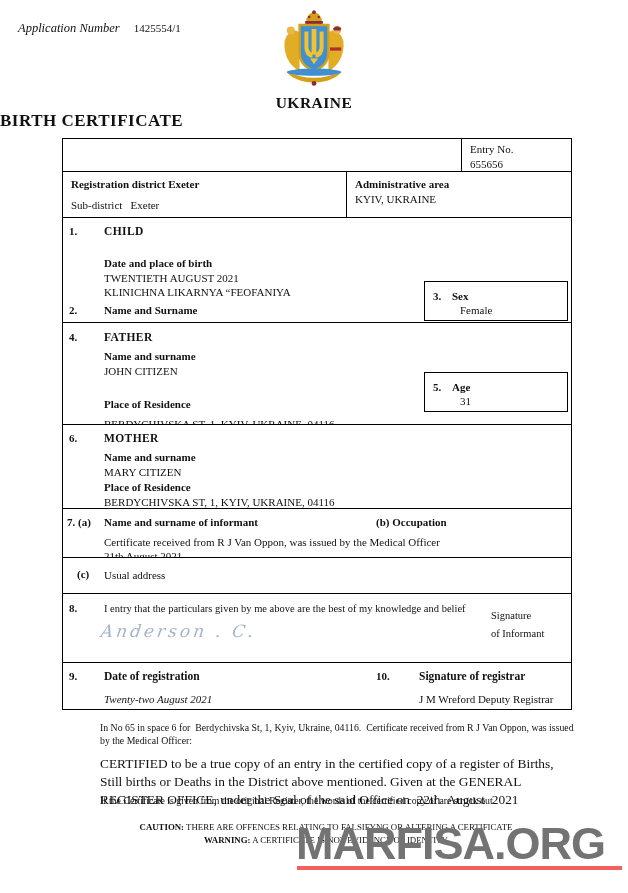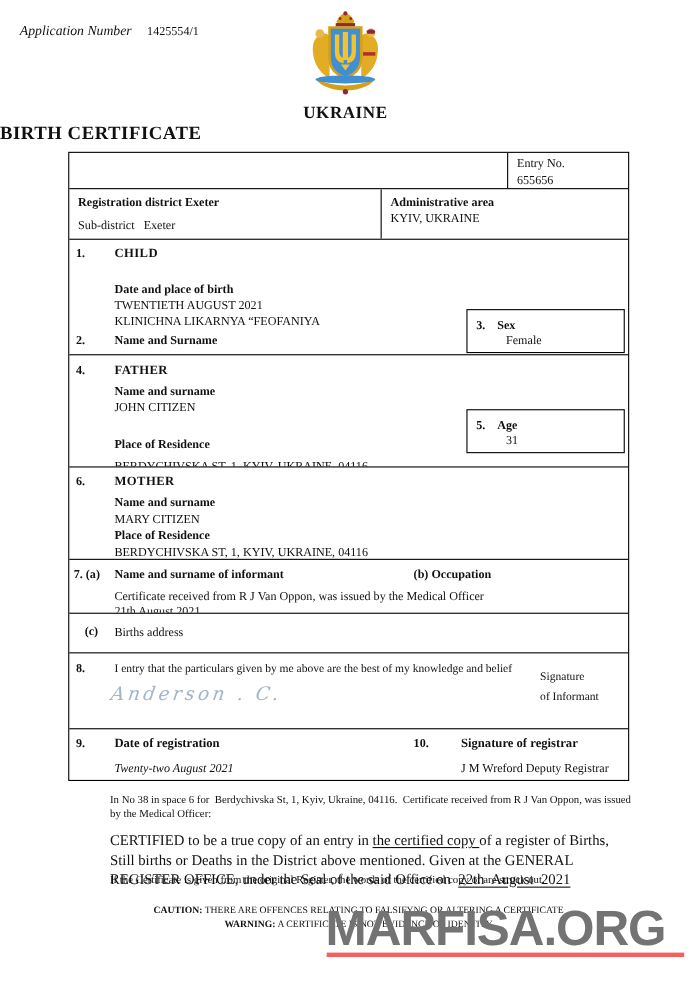--- a/index.html
+++ b/index.html
@@ -87,21 +87,21 @@
   .r-reg .v9 { position:absolute; left:41px; top:29px;font-style:italic; }
   .r-reg .n10 { position:absolute; left:313px; top:7px; }
   .r-reg .l10 { position:absolute; left:356px; top:6px; font-size:11.5px; }
   .r-reg .v10 { position:absolute; left:356px; top:29px; }
 
   
   .ref-text { left:100px; top:722px; width:478px; font-size:9.8px;
     line-height:1.3; }
   .certified { left:100px; top:755px; width:474px; font-size:13.4px;
     line-height:1.33; }
-  .certified .ul { text-decoration:underline; text-underline-offset:2px; }
+  .certified .ul { text-underline-offset:2px; }
   .orig-note { left:100px; top:795px; width:478px; font-size:9.8px; }
   .caution-block { left:96px; top:821px; width:460px; text-align:center;
     font-size:8.8px; line-height:1.45; z-index:1; }
   .caution-block b { font-weight:bold; }
 
   .watermark { left:296px; top:818px; z-index:5;
     font-family:"Liberation Sans", sans-serif; font-weight:bold;
     font-size:45px; letter-spacing:-1px; }
   .wm-line { left:297px; top:866px; width:325px; height:4px; z-index:5; }
 </style>
@@ -229,21 +229,21 @@
           <div class="val mt5">Certificate received from R J Van Oppon, was issued by the Medical Officer</div>
           <div class="val">21th August 2021</div>
         </div>
       </div>
       <div class="lbl occ-label">(b) Occupation</div>
     </div>
 
     <div class="row r-usual">
       <div class="grid">
         <div class="num">(c)</div>
-        <div class="val">Births address</div>
+        <div class="val">Usual address</div>
       </div>
     </div>
 
     <div class="row r-decl">
       <div class="num">8.</div>
       <div class="decl-text">I entry that the particulars given by me above are the best of my knowledge and belief</div>
       <div class="script-sig">Anderson . C.</div>
       <div class="sig-labels">
         <div>Signature</div>
         <div>of Informant</div>
@@ -253,21 +253,21 @@
     <div class="row r-reg">
       <div class="num n9">9.</div>
       <div class="lbl l9">Date of registration</div>
       <div class="val v9">Twenty-two August 2021</div>
       <div class="num n10">10.</div>
       <div class="lbl l10">Signature of registrar</div>
       <div class="val v10">J M Wreford Deputy Registrar</div>
     </div>
   </div>
 
-  <div class="abs ref-text ws-prewrap">In No 38 in space 6 for  Berdychivska St, 1, Kyiv, Ukraine, 04116.  Certificate received from R J Van Oppon, was issued by the Medical Officer:</div>
+  <div class="abs ref-text ws-prewrap">In No 65 in space 6 for  Berdychivska St, 1, Kyiv, Ukraine, 04116.  Certificate received from R J Van Oppon, was issued by the Medical Officer:</div>
 
   <div class="abs certified"><span>CERTIFIED to be a true copy of an entry in </span><span class="ul">the certified copy </span><span class="ws-prewrap">of a register of Births, Still births or Deaths in the District above mentioned. Given at the GENERAL REGISTER OFFICE, under the Seal of the said Office on  </span><span class="ul ws-pre">22th  August  2021</span></div>
 
   <div class="abs orig-note">If the Certificate is given from the original Register, the words of the certified copy of are struck out.</div>
 
   <div class="abs caution-block">
     <div><b>CAUTION:</b><span class="ws-pre"> THERE ARE OFFENCES RELATING TO FALSIFYNG OR ALTERING A CERTIFICATE</span></div>
     <div><b>WARNING:</b><span class="ws-pre"> A CERTIFICATE IS NOT EVIDENCE OF IDENTITY</span></div>
   </div>
 

